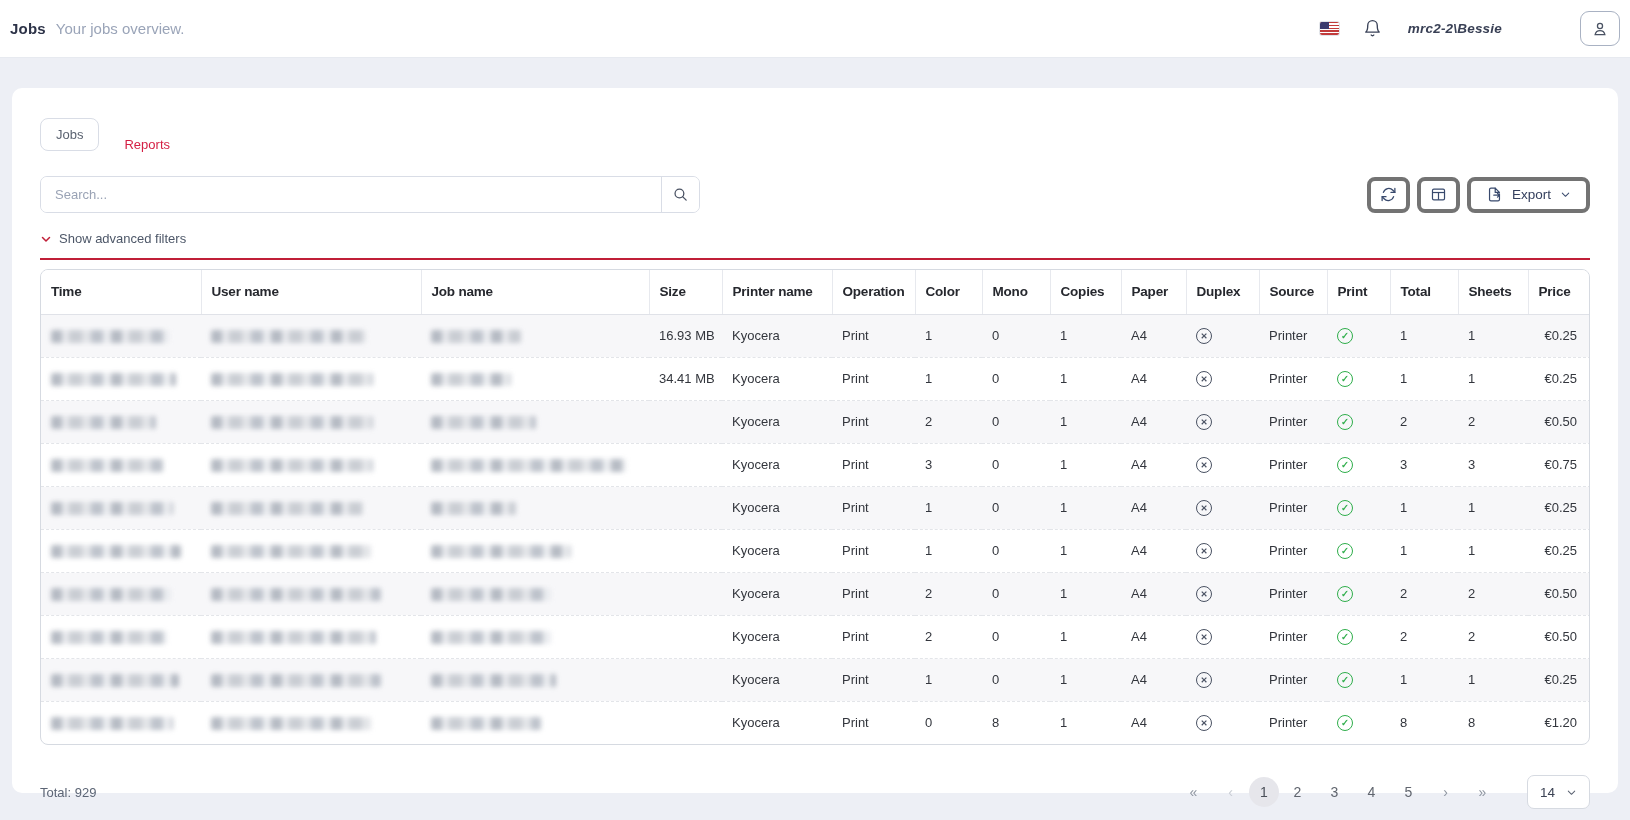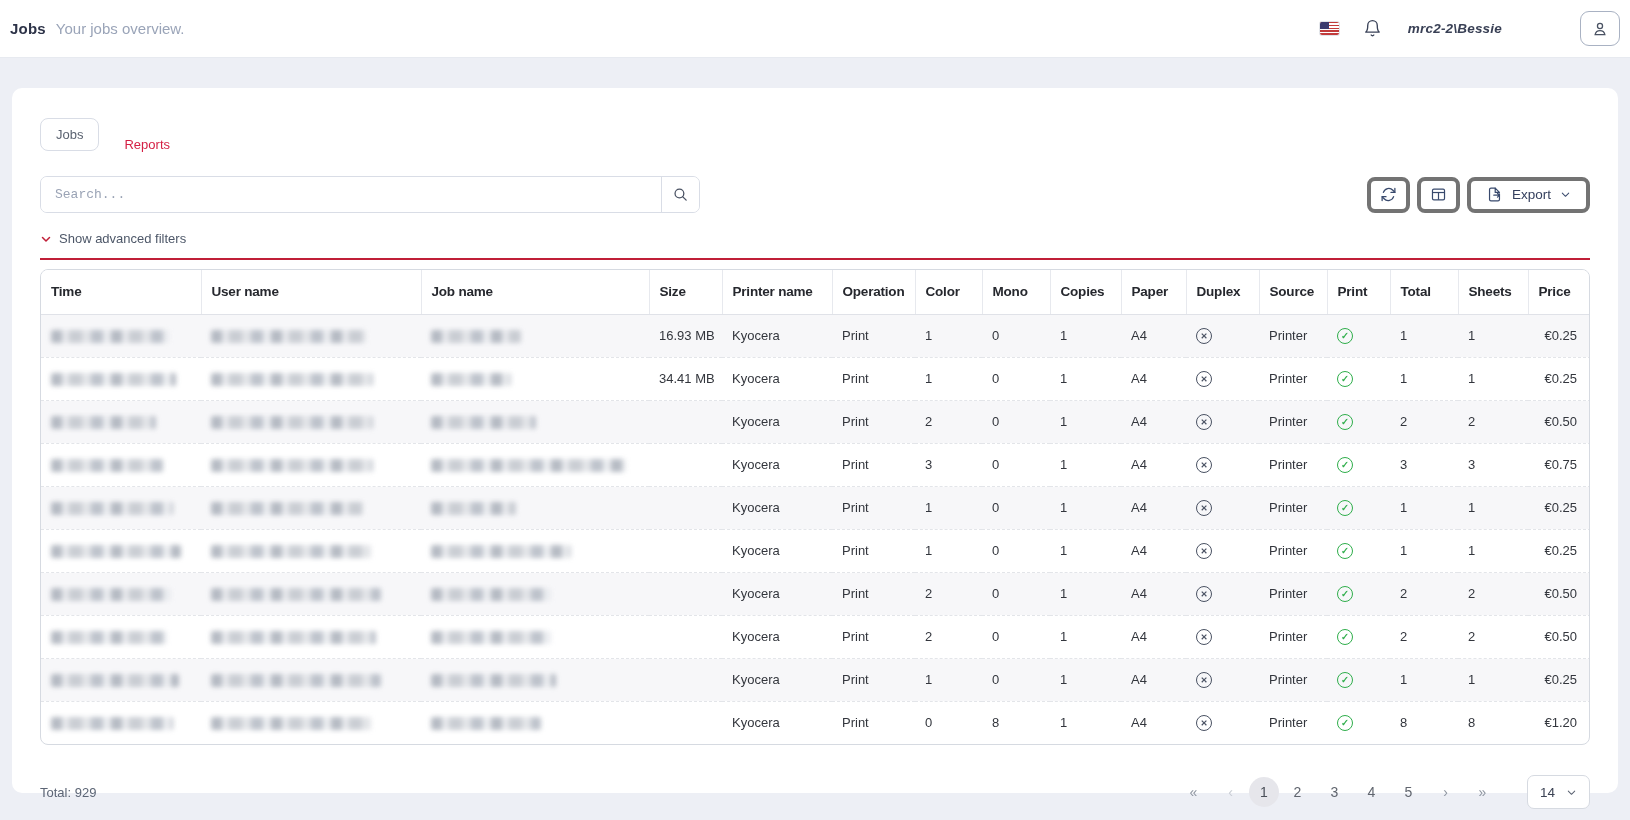--- a/index.html
+++ b/index.html
@@ -46,21 +46,21 @@
   }
   .tab.inactive{ color:#d41f44; margin-left:10px;margin-top:21px; }
   
   .toolbar{ display:flex; justify-content:space-between; align-items:center; margin-top:16px; }
   .search-box{
     width:660px; height:37px; border:1px solid #d9dde6; border-radius:7px;
     display:flex; overflow:hidden; background:#fff;
   }
   .search-box input{
     flex:1; border:none; outline:none; padding:0 14px; font-size:13px;
-    font-family:Liberation Mono, monospace; color:#39415e;
+    font-family:Liberation Sans, sans-serif; color:#39415e;
   }
   .search-box input::placeholder{ color:#9aa3b5; }
   .search-icon-btn{
     width:38px; border-left:1px solid #d9dde6; display:flex; align-items:center; justify-content:center;
     cursor:pointer; background:#fff;
   }
   .toolbar-buttons{ display:flex; gap:7px; }
   .icon-btn{
     height:36px; min-width:43px; background:#fff; border:4px solid #737373; border-radius:8px;
     display:flex; align-items:center; justify-content:center; cursor:pointer;

